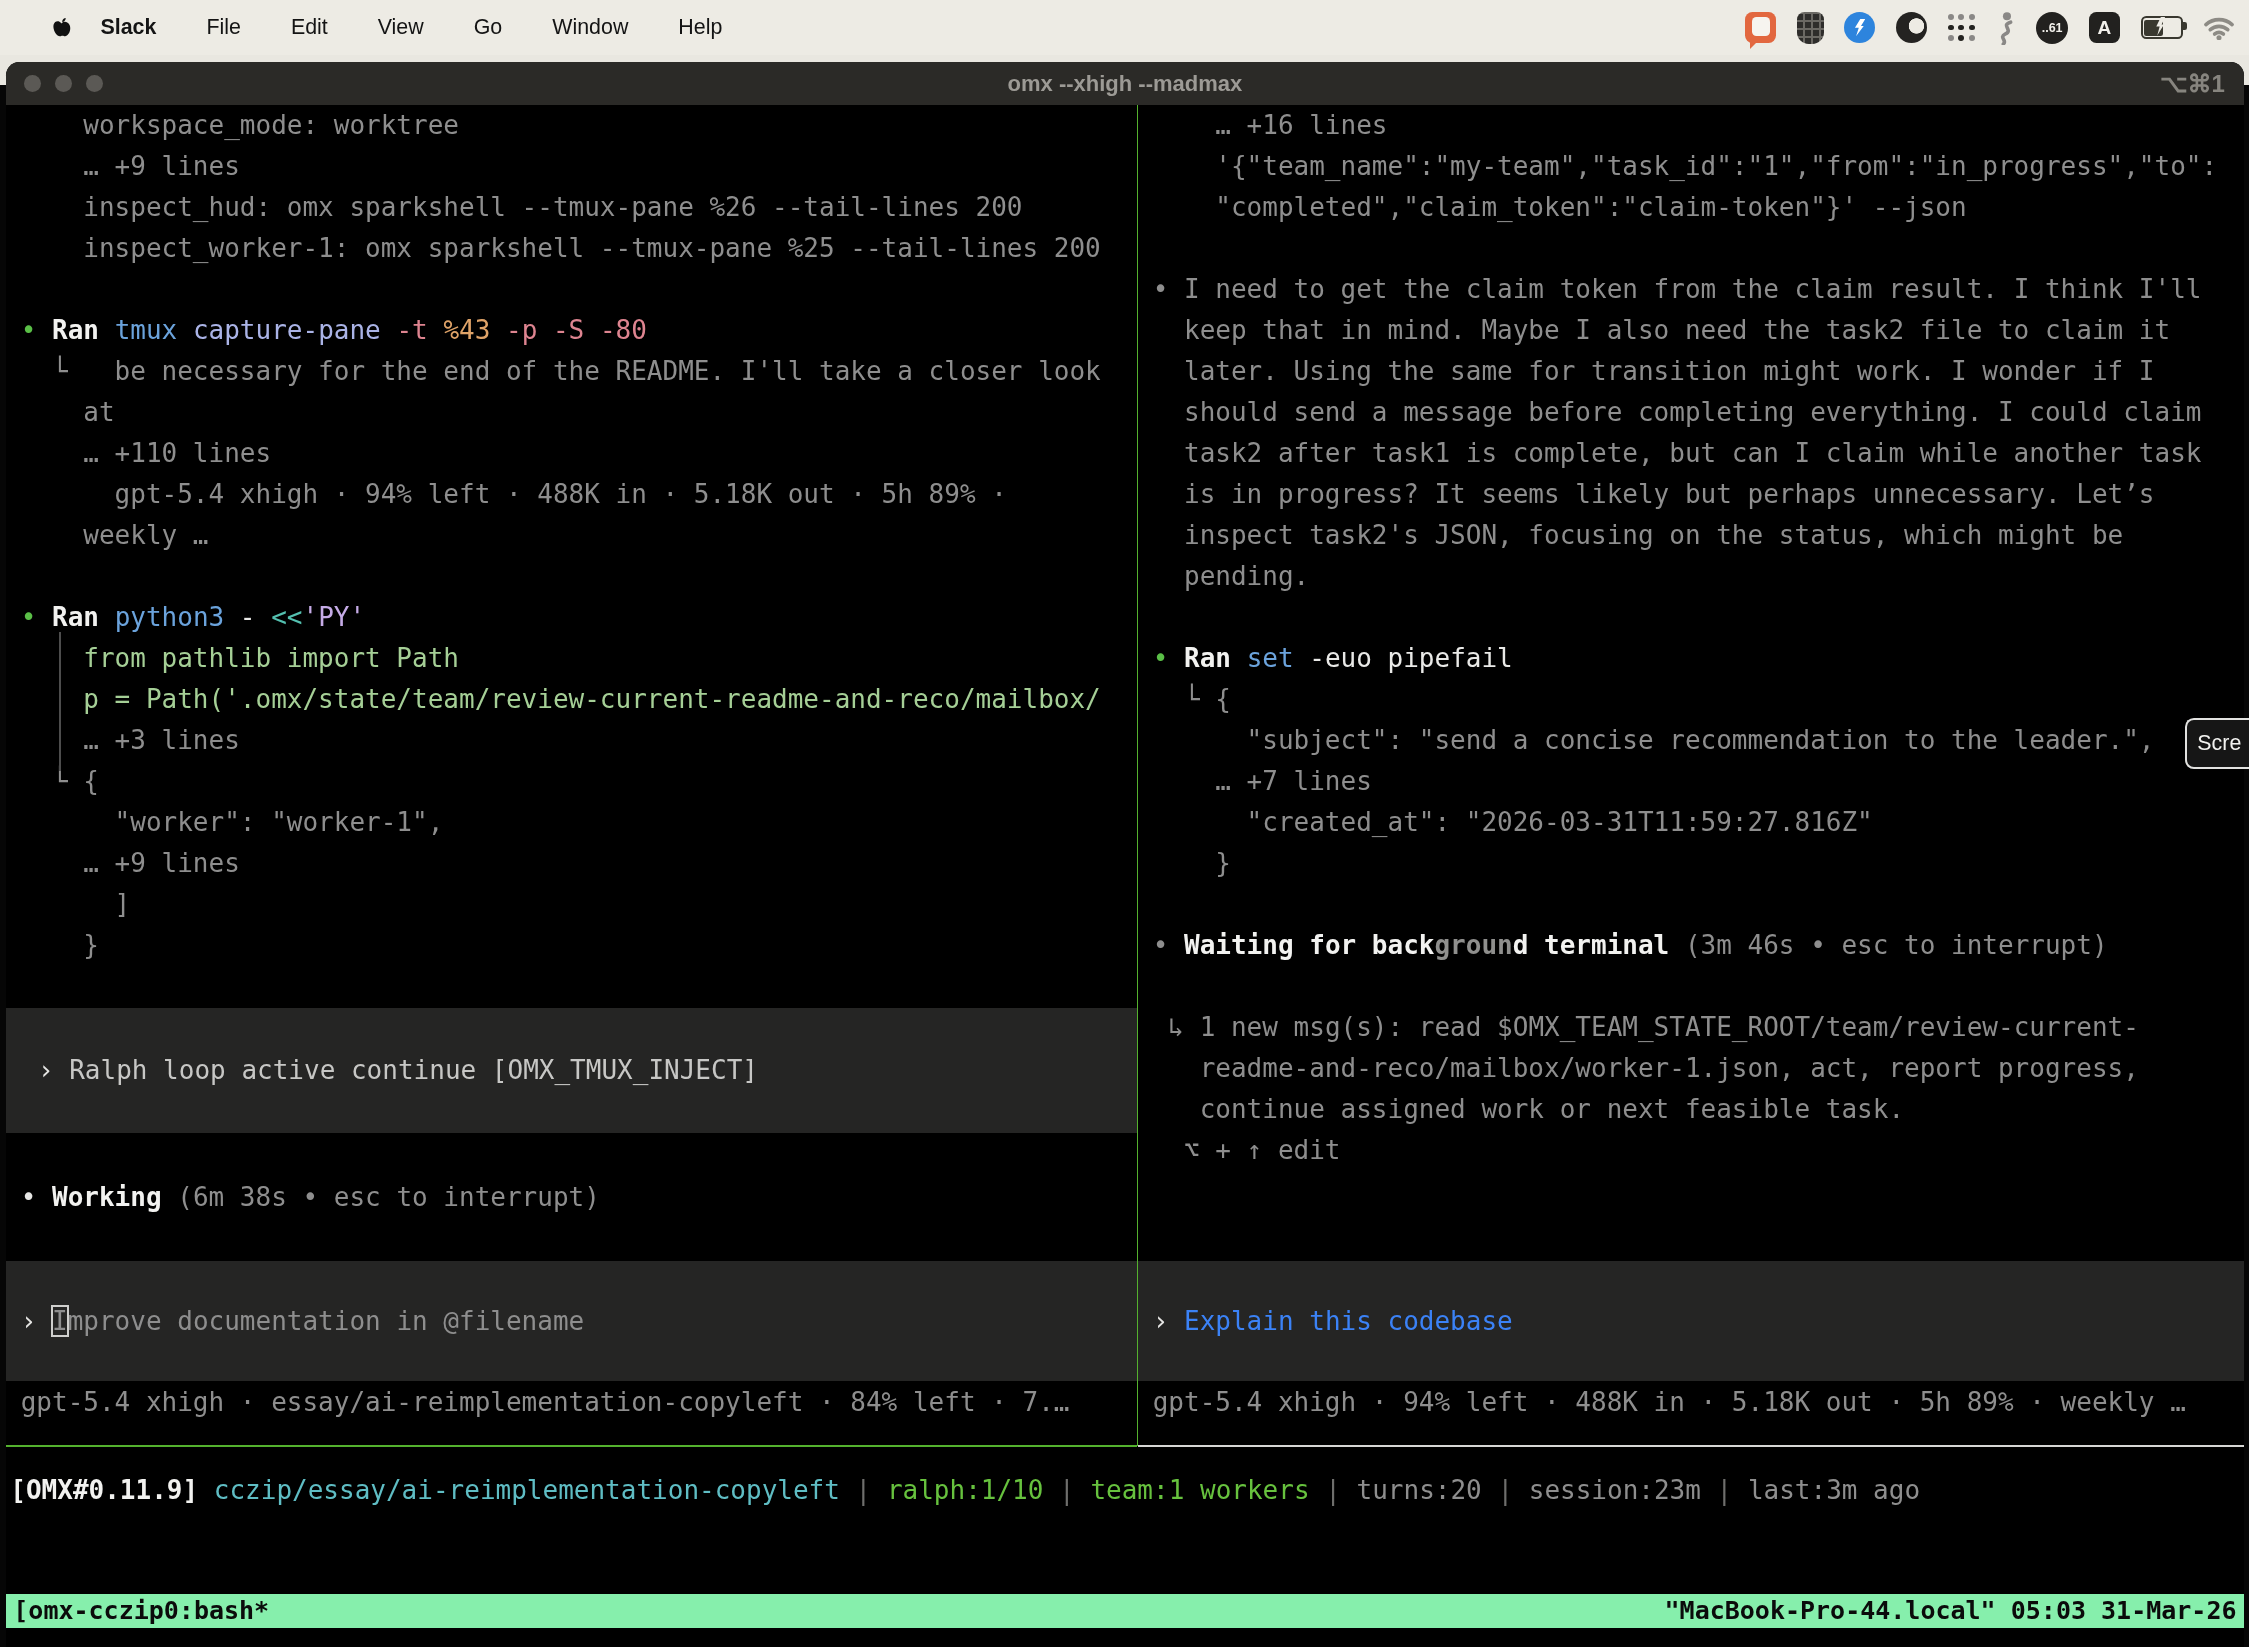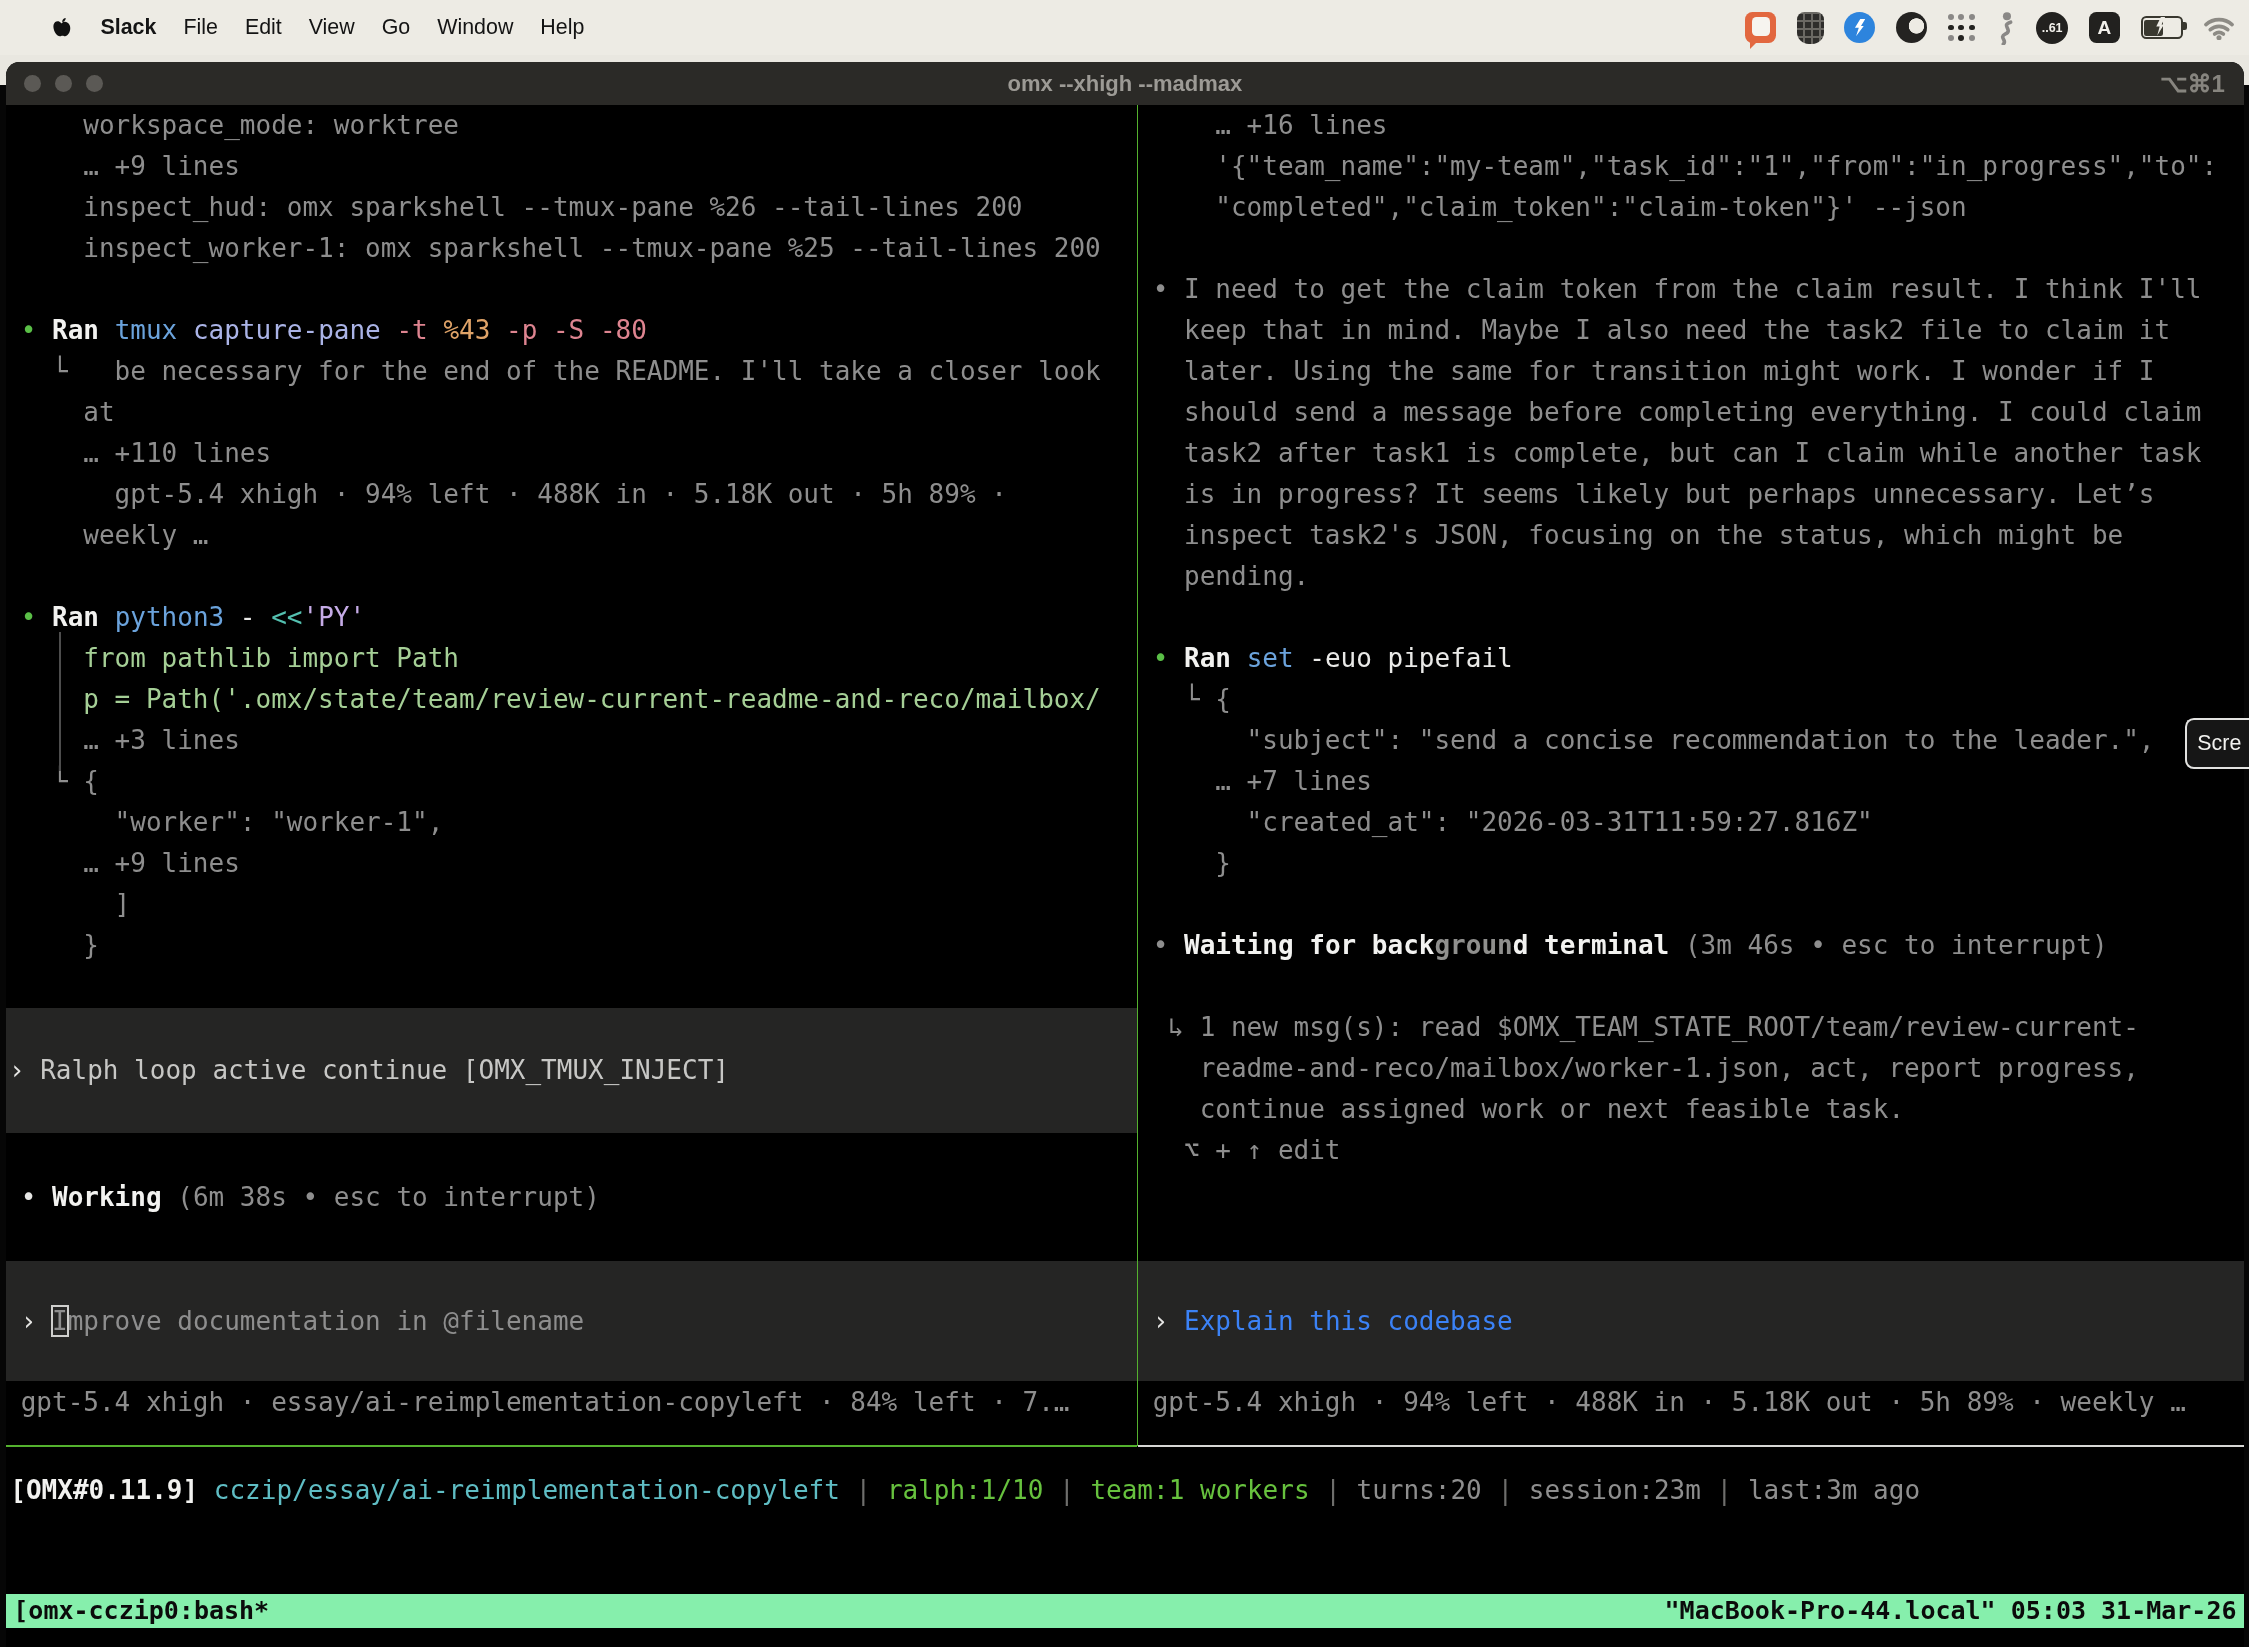--- a/index.html
+++ b/index.html
@@ -5,21 +5,21 @@
   html,body{margin:0;padding:0;background:#060606}
   #screen{position:relative;width:2250px;height:1648px;background:#060606;overflow:hidden;
           font-family:"DejaVu Sans Mono",monospace}
 
   
   .menubar{position:absolute;top:0;left:0;right:0;height:55px;background:#edebe4;
            display:flex;align-items:center;font-family:"Liberation Sans",sans-serif;
            font-size:21.4px;color:#141414;z-index:30}
   .apple{margin-left:52px;display:flex;align-items:center}
   .mb-app{font-weight:700;margin-left:29.5px}
-  .mb-item{margin-left:27px}
+  .mb-item{margin-left:50px}
   .mb-right{margin-left:auto;display:flex;align-items:center;gap:20.7px;margin-right:14.8px}
   .ic{display:flex;align-items:center;justify-content:center}
   .ic-chat{width:31px;height:34px;position:relative}
   .ic-chat .bubble{width:31px;height:31px;background:#e2673f;border-radius:7.4px;position:relative}
   .ic-chat .bubble::after{content:"";position:absolute;left:6.6px;top:5.2px;right:6.6px;bottom:6.6px;
         background:#f6f4ef;border-radius:4.4px}
   .ic-chat .bubble::before{content:"";position:absolute;left:4.4px;bottom:-5.9px;
         border:5.9px solid transparent;border-top-color:#e2673f;border-left-color:#e2673f}
   .ic-shield{width:26.6px;height:32px;background:#2e2d2b;border-radius:7.4px 7.4px 11.8px 11.8px;
         background-image:repeating-linear-gradient(0deg,transparent 0 5.9px,#6b6964 5.9px 8px),
@@ -204,21 +204,21 @@
           <div class="line g">    … +3 lines</div>
         </div>
         <div class="line g">  └ {</div>
         <div class="line g">      "worker": "worker-1",</div>
         <div class="line g">    … +9 lines</div>
         <div class="line g">      ]</div>
         <div class="line g">    }</div>
       </div>
 
       <div class="band band1">
-        <div class="line" style="padding-left:3px"><span class="prompt">› </span><span class="lg">Ralph loop active continue [OMX_TMUX_INJECT]</span></div>
+        <div class="line" style="padding-left:32px"><span class="prompt">› </span><span class="lg">Ralph loop active continue [OMX_TMUX_INJECT]</span></div>
       </div>
 
       <div class="abs-line workingl">
         <div class="line" style="padding-left:14.8px"><span class="prompt">• </span><span class="bw">Working</span><span class="g"> (6m 38s • esc to interrupt)</span></div>
       </div>
 
       <div class="band band2">
         <div class="line" style="padding-left:14.8px"><span class="prompt">› </span><span class="cursorb">I</span><span class="g">mprove documentation in @filename</span></div>
       </div>
 

